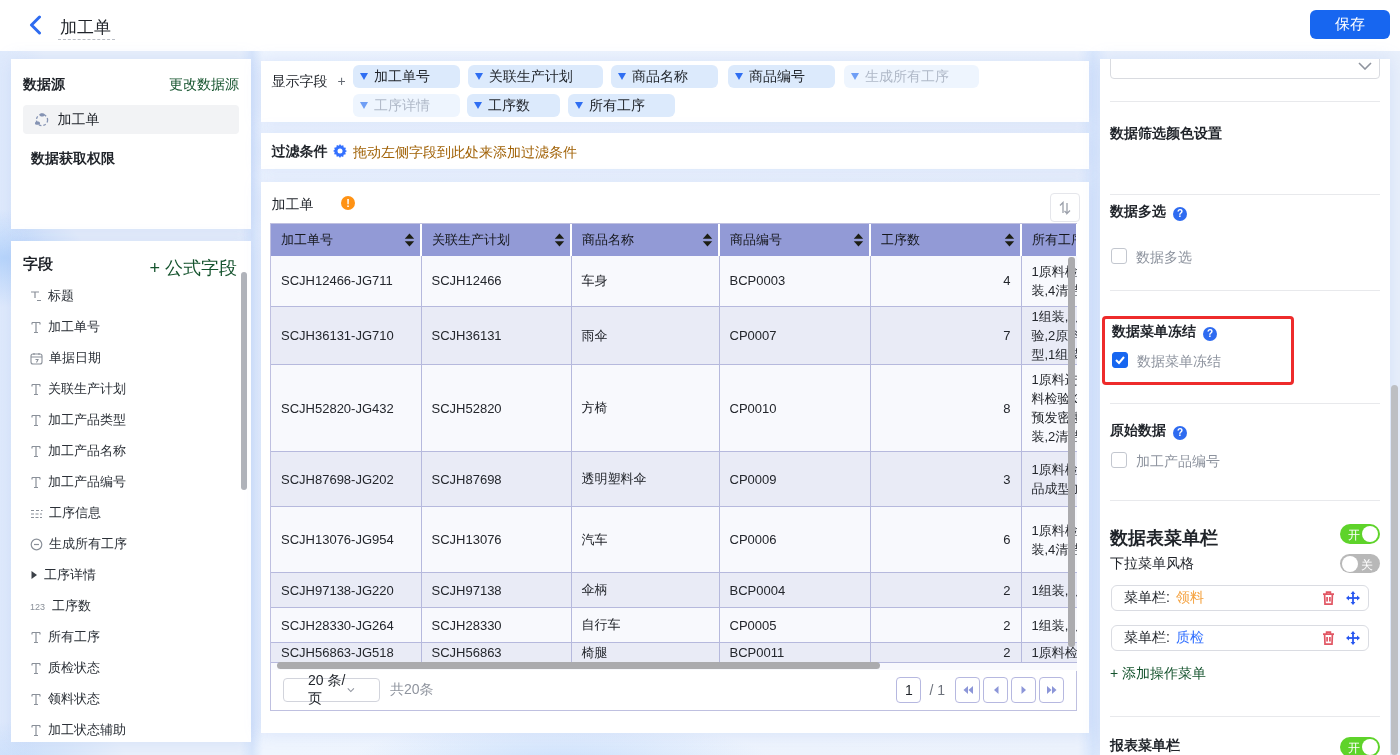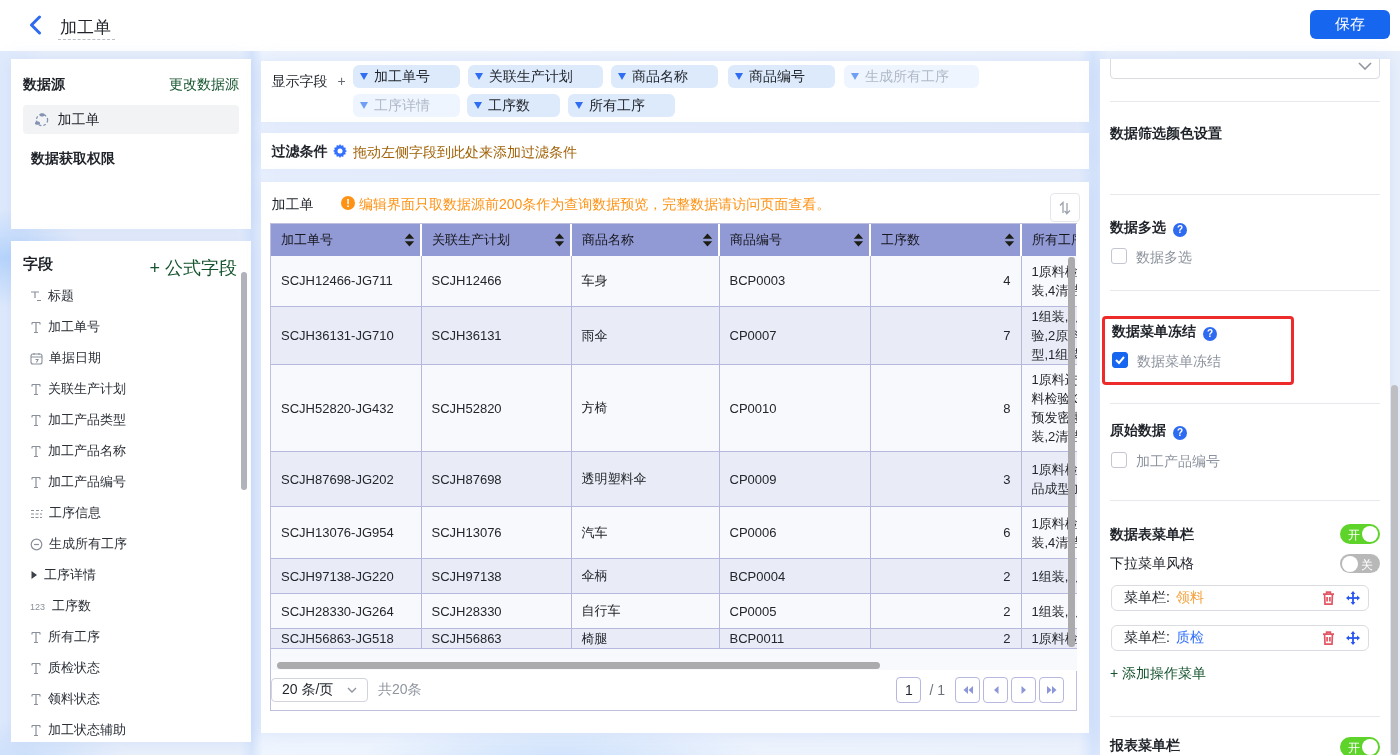--- a/index.html
+++ b/index.html
@@ -240,21 +240,20 @@
   <svg class="abs" style="left:72px;top:11px;" width="14" height="14" viewBox="0 0 14 14">
       <path fill="#3370ff" d="M7 0l1.2 1.8 2.1-.6.4 2.2 2.2.4-.6 2.1L14 7l-1.8 1.2.6 2.1-2.2.4-.4 2.2-2.1-.6L7 14l-1.2-1.8-2.1.6-.4-2.2-2.2-.4.6-2.1L0 7l1.8-1.2-.6-2.1 2.2-.4.4-2.2 2.1.6z"></path>
       <circle cx="7" cy="7" r="2.5" fill="#fff"></circle>
     </svg>
   <div class="abs" style="left:92px;top:11px;font-size:14px;color:#a16207;">拖动左侧字段到此处来添加过滤条件</div>
 </div>
 
 <div class="card" id="cardE">
   <div class="abs" style="left:10.5px;top:14px;font-size:14px;">加工单</div>
   <div class="abs" style="left:80px;top:14px;width:14px;height:14px;border-radius:50%;background:#ff9214;color:#fff;font-size:11px;font-weight:bold;text-align:center;line-height:14px;">!</div>
-  <div class="abs" style="left:98px;top:14px;font-size:14px;color:#ff9214;">编辑界面只取数据源前200条作为查询数据预览，完整数据请访问页面查看。</div>
   <div class="abs" style="left:789px;top:11px;width:30px;height:29px;border:1px solid #e5e6eb;border-radius:4px;background:#fff;display:flex;align-items:center;justify-content:center;">
     <svg width="14" height="14" viewBox="0 0 14 14">
         <g stroke="#9ba0aa" stroke-width="1.3" fill="none">
           <path d="M2 4.5 L5 1.5 L5 12"></path>
           <path d="M9 2 L9 12.5 L12 9.5 M9 12.5 L6.5 10"></path>
         </g>
       </svg>
   </div>
   <div id="twrap">
     <div id="tclip" style="position:absolute;left:0;top:0;width:806px;height:447px;overflow:hidden;">
@@ -324,21 +323,21 @@
             <tr class="even" style="height:55px">
               <td>SCJH87698-JG202</td>
               <td>SCJH87698</td>
               <td>透明塑料伞</td>
               <td>CP0009</td>
               <td class="num">3</td>
               <td>
                 <div style="width:140px;line-height:19px;">1原料检验,成<br>品成型加工</div>
               </td>
             </tr>
-            <tr class="odd" style="height:52px">
+            <tr class="odd" style="height:66px">
               <td>SCJH13076-JG954</td>
               <td>SCJH13076</td>
               <td>汽车</td>
               <td>CP0006</td>
               <td class="num">6</td>
               <td>
                 <div style="width:140px;line-height:19px;">1原料检验,2组<br>装,4清洁加工</div>
               </td>
             </tr>
             <tr class="even" style="height:35px">
@@ -373,21 +372,21 @@
             </tr>
             <tr>
               <td colspan="6" style="height:30px"></td>
             </tr>
           </tbody>
         </table>
     </div>
     <div class="abs" style="left:6px;top:438px;width:603px;height:7px;background:#ababae;border-radius:3.5px;"></div>
     <div class="abs" style="left:797px;top:33.5px;width:6.5px;height:390px;background:#ababae;border-radius:3px;"></div>
     <div id="pager">
-      <div class="pgbox" style="margin-left:0;width:97px;height:24px;font-size:14px;border-color:#d2d4dc;justify-content:space-between;padding:0 10px;">20 条/页 <svg width="10" height="6" viewBox="0 0 10 6">
+      <div class="pgbox" style="margin-left:12px;width:97px;height:24px;font-size:14px;border-color:#d2d4dc;justify-content:space-between;padding:0 24px;">20 条/页 <svg width="10" height="6" viewBox="0 0 10 6">
             <path d="M1 1 L5 5 L9 1" fill="none" stroke="#8f949e" stroke-width="1.4"></path>
           </svg></div>
       <div style="margin-left:10px;font-size:14px;color:#8f949e;">共20条</div>
       <div style="flex:1"></div>
       <div class="pgbox" style="width:25px;height:26px;font-size:14px;">1</div>
       <div style="margin:0 10px 0 8px;font-size:14px;color:#6d727c;">/ 1</div>
       <div class="pgbox navb" style="width:25px;height:26px;">
           <svg width="12" height="10" viewBox="0 0 12 10">
             <g fill="#8c96d8">
               <path d="M6 1 L1.5 5 L6 9z"></path>
@@ -418,36 +417,36 @@
 </div>
 
 <div class="card" id="cardF">
     <div class="abs" style="left:10px;top:-20px;width:270px;height:40px;border:1px solid #d9dbe0;border-radius:4px;background:#fff;"></div>
     <svg class="abs" style="left:258px;top:3px;" width="14" height="8" viewBox="0 0 14 8">
       <path d="M1 1 L7 7 L13 1" fill="none" stroke="#8f949e" stroke-width="1.6"></path>
     </svg>
     <div class="divider" style="top:42px"></div>
     <div class="abs bold" style="left:10px;top:66px;font-size:14px;">数据筛选颜色设置</div>
     <div class="divider" style="top:135px"></div>
-    <div class="abs bold" style="left:10px;top:160px;font-size:14px;">数据多选<span class="qicon">?</span></div>
+    <div class="abs bold" style="left:10px;top:144px;font-size:14px;">数据多选<span class="qicon">?</span></div>
     <div class="cb" style="left:11px;top:189px;"></div>
     <div class="abs" style="left:36px;top:190px;font-size:14px;color:#8d939e;">数据多选</div>
     <div class="divider" style="top:231px"></div>
     <div class="abs" style="left:2px;top:257px;width:192px;height:69px;border:3px solid #ee2b2b;border-radius:4px;"></div>
     <div class="abs bold" style="left:12px;top:264px;font-size:14px;">数据菜单冻结<span class="qicon">?</span></div>
     <div class="cb on" style="left:12px;top:293px;"><svg width="14" height="14" viewBox="0 0 14 14" style="margin:0 0 2px 0;">
         <path d="M3 7 L6 10 L11 4" fill="none" stroke="#fff" stroke-width="2"></path>
       </svg></div>
     <div class="abs" style="left:37px;top:294px;font-size:14px;color:#8d939e;">数据菜单冻结</div>
     <div class="divider" style="top:344px"></div>
     <div class="abs bold" style="left:10px;top:363px;font-size:14px;">原始数据<span class="qicon">?</span></div>
     <div class="cb" style="left:11px;top:393px;"></div>
     <div class="abs" style="left:36px;top:394px;font-size:14px;color:#8d939e;">加工产品编号</div>
     <div class="divider" style="top:441px"></div>
-    <div class="abs bold" style="left:10px;top:467px;font-size:14px;">数据表菜单栏</div>
+    <div class="abs bold" style="left:10px;top:467px;font-size:18px;">数据表菜单栏</div>
     <div class="toggle" style="top:465px;background:#5ed32a;">
       <span style="position:absolute;left:8px;top:3px;">开</span>
       <span class="knob" style="right:2px;"></span>
     </div>
     <div class="abs" style="left:10px;top:496px;font-size:14px;">下拉菜单风格</div>
     <div class="toggle" style="top:495px;background:#b8b8b8;height:19px;">
       <span class="knob" style="left:2px;top:1.5px;"></span>
       <span style="position:absolute;right:7px;top:2.5px;">关</span>
     </div>
     <div class="menubox" style="top:526px;">

